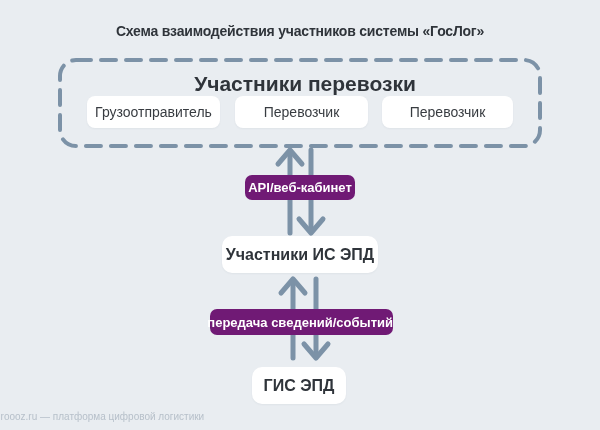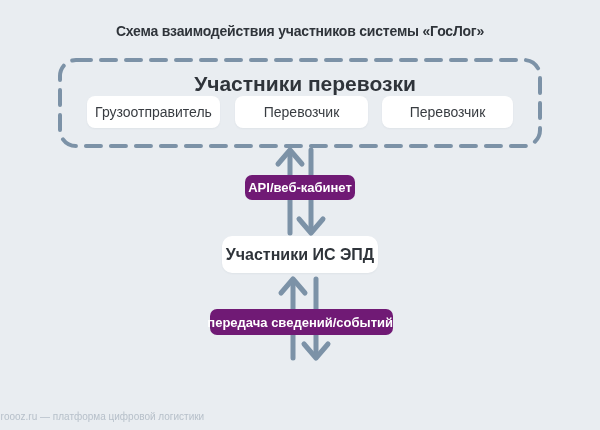--- a/index.html
+++ b/index.html
@@ -148,16 +148,19 @@
   </div>
 
   <div class="node main-node operator-node">
     <span>Участники ИС ЭПД</span>
   </div>
 
   <div class="badge badge-transfer">
     <span>передача сведений/событий</span>
   </div>
 
+  <div class="node main-node gis-node">
+    <span>ГИС ЭПД</span>
+  </div>
 
   <div class="watermark">groooz.ru — платформа цифровой логистики</div>
 
 </div>
 
 </body></html>

